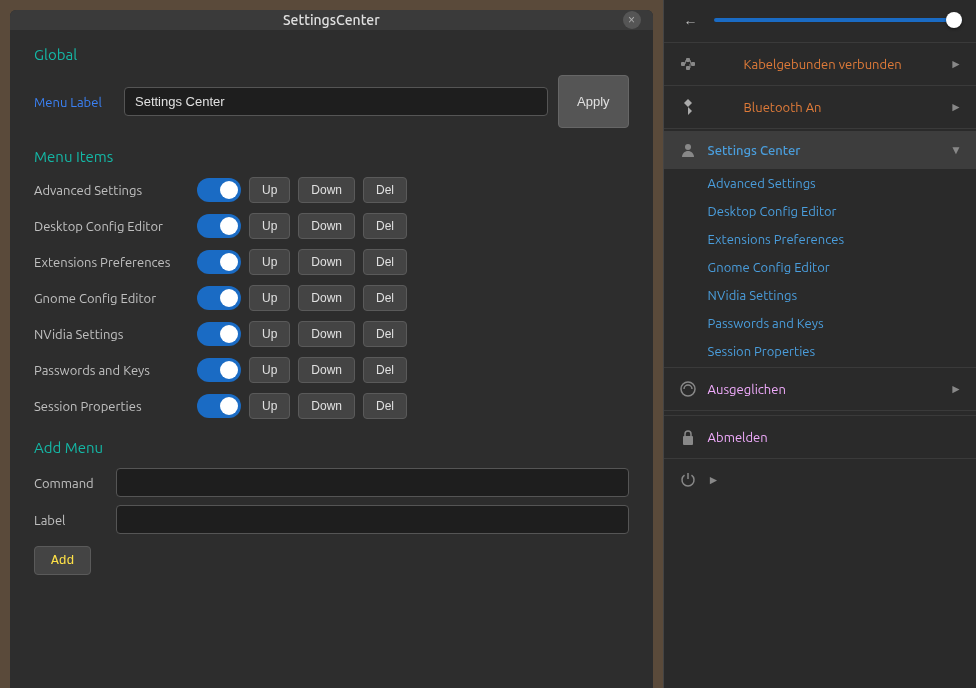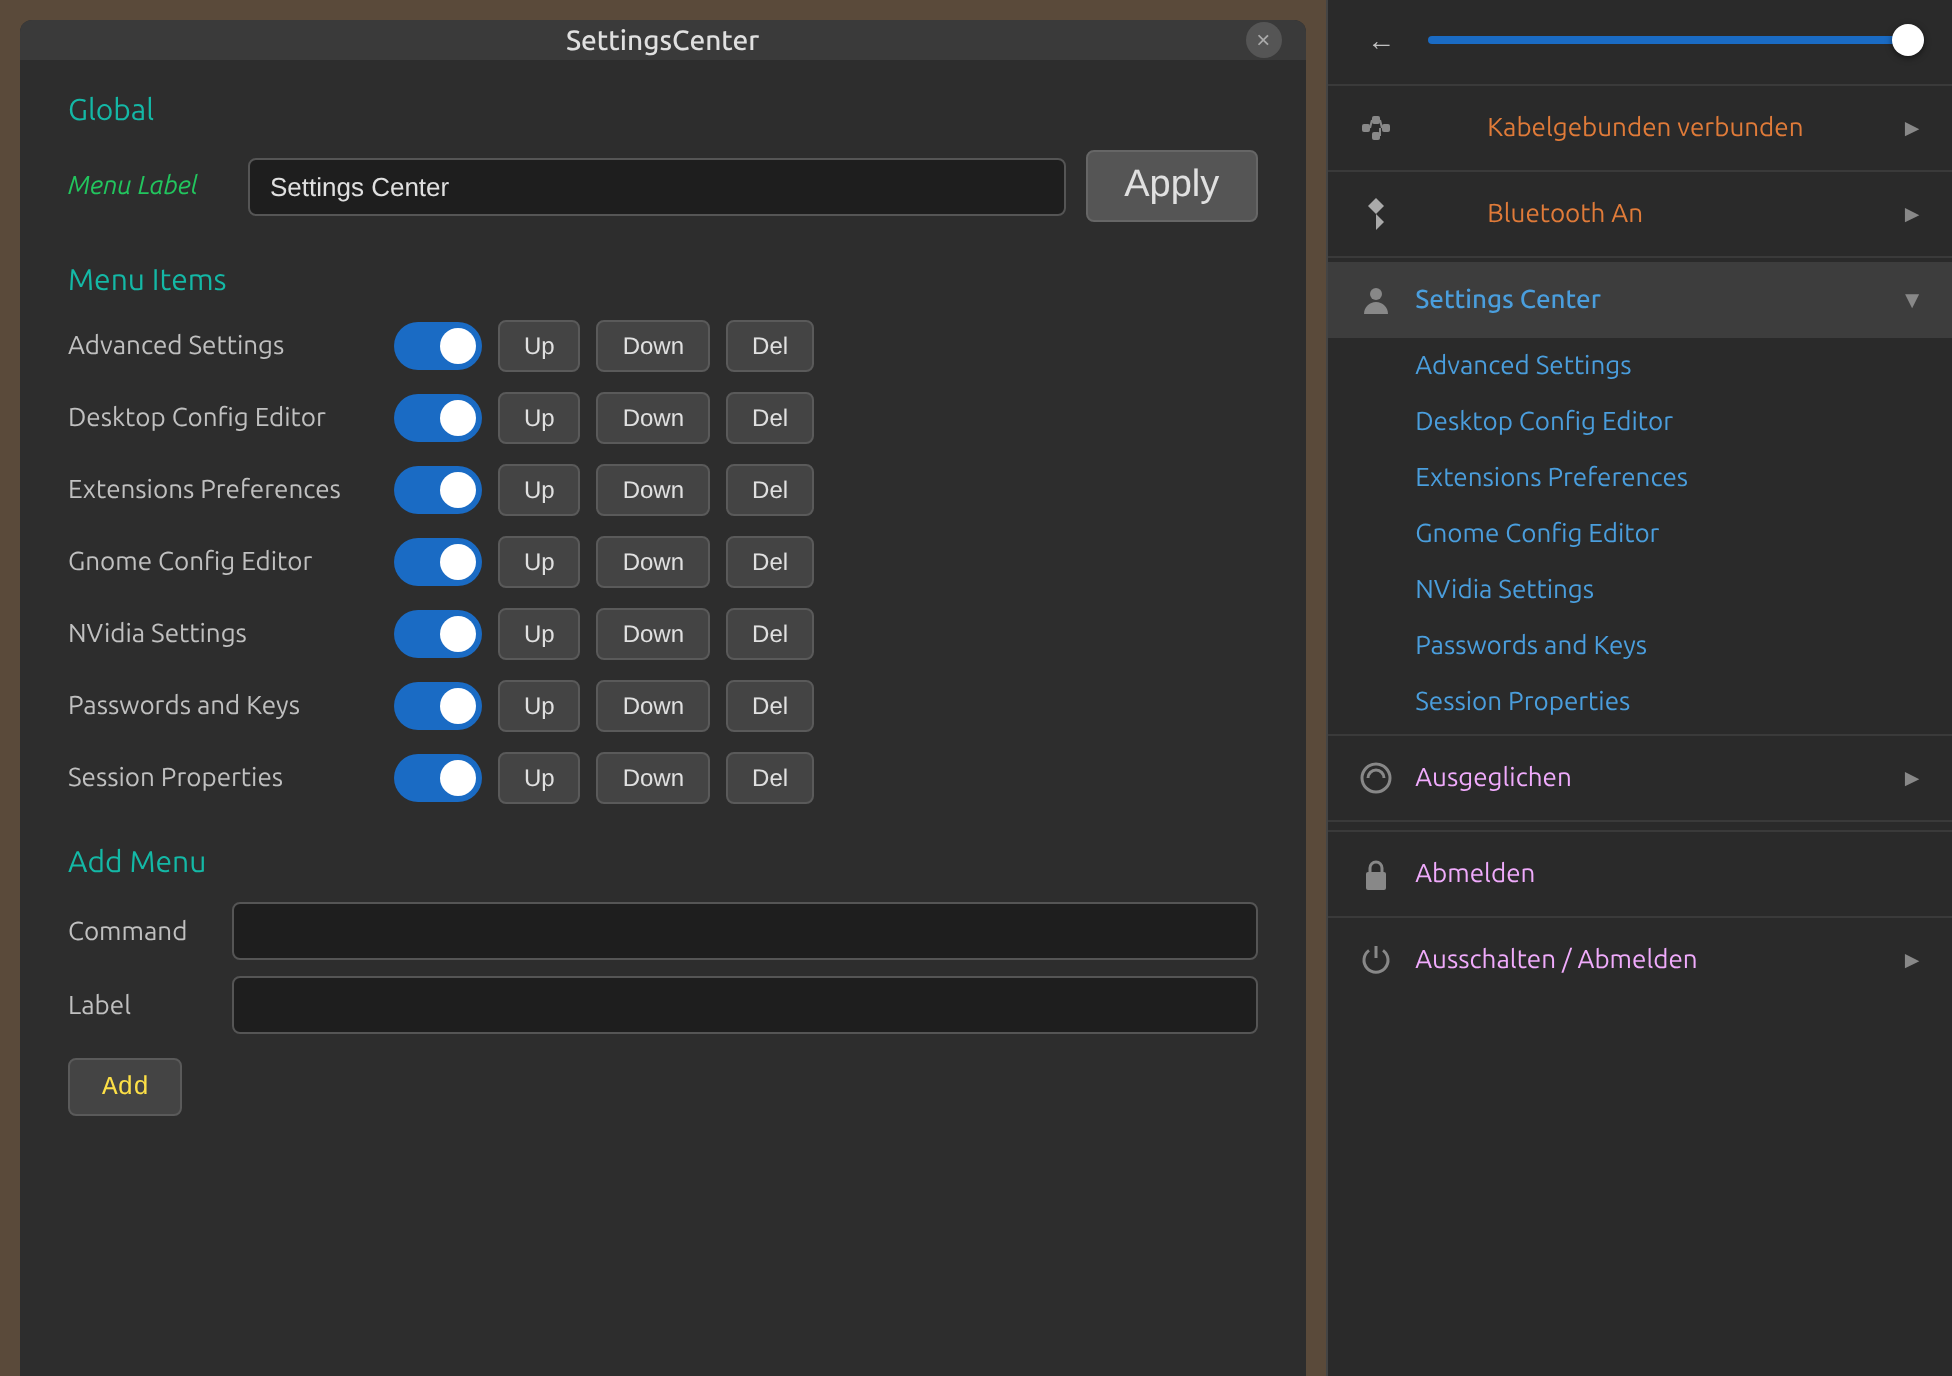--- a/index.html
+++ b/index.html
@@ -77,45 +77,44 @@
       margin-bottom: 20px;
     }
 
     .field-row {
       display: flex;
       align-items: center;
       gap: 10px;
     }
 
     .field-label {
-      color: #22c55e;
+      color: #3b82f6;
       font-size: 13px;
       min-width: 80px;
-      font-style: italic;
     }
 
     .field-input {
       flex: 1;
       background: #1e1e1e;
       border: 1px solid #555;
       border-radius: 4px;
       padding: 6px 10px;
       color: #e0e0e0;
       font-size: 13px;
       outline: none;
     }
 
     .btn-apply {
       background: #555;
       color: #e0e0e0;
       border: 1px solid #666;
       border-radius: 4px;
-      padding: 6px 18px;
-      cursor: pointer;
-      font-size: 19px;
+      padding: 18px 18px;
+      cursor: pointer;
+      font-size: 13px;
       white-space: nowrap;
     }
 
     .menu-items-section { margin-bottom: 20px; }
 
     .menu-item-row {
       display: flex;
       align-items: center;
       gap: 8px;
       margin-bottom: 10px;
@@ -546,17 +545,16 @@
 
   <div class="menu-divider"></div>
 
   <div class="menu-item">
     <div class="menu-item-icon">
       <svg width="16" height="16" viewBox="0 0 16 16" fill="none" stroke="#888" stroke-width="1.5">
         <path d="M8 1v6"></path>
         <path d="M4.5 3.2A6 6 0 1 0 11.5 3.2"></path>
       </svg>
     </div>
-    <span class="menu-item-text blue">Ausschalten / Abmelden</span>
     <span class="menu-arrow">►</span>
   </div>
 
 </div>
 
 </body></html>

